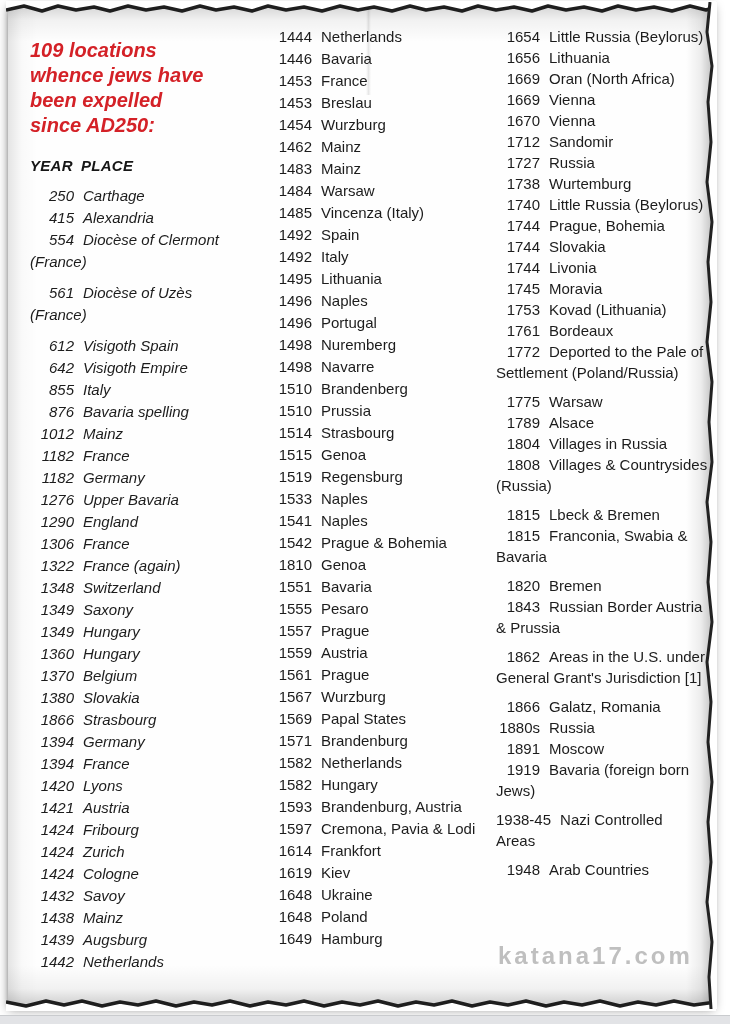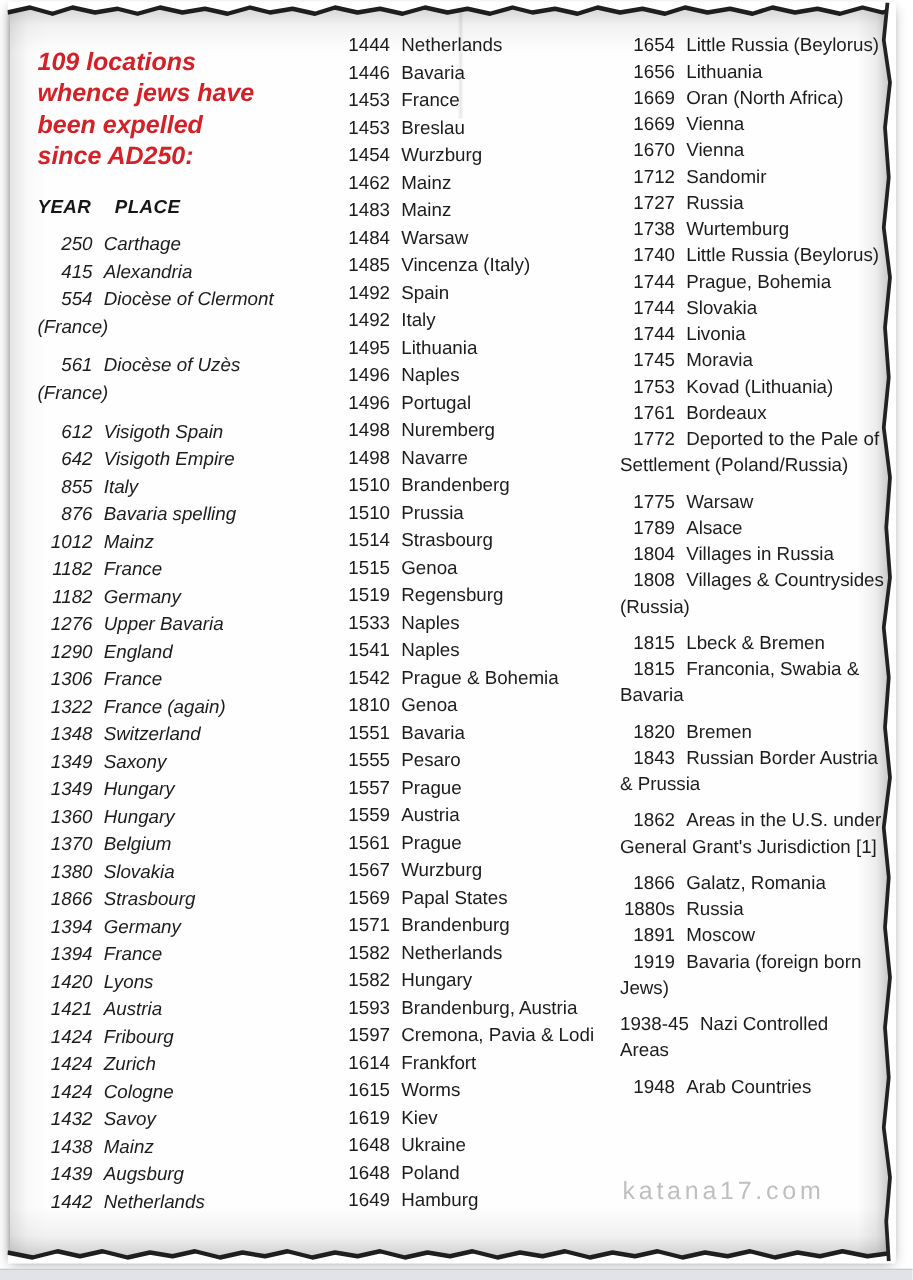--- a/index.html
+++ b/index.html
@@ -33,30 +33,30 @@
   .col2{left:260px;top:22px;width:228px;}
   .col3{left:488px;top:22px;width:216px;}
   .title{
     margin:0 0 18px 0;font-size:20px;line-height:25px;font-weight:bold;
   }
   .title span{display:block;}
   .list-header{
     font-weight:bold;font-size:15px;line-height:20px;margin:0 0 9px 0;
     letter-spacing:0.3px;color:#161616;
   }
-  .list-header .year-label{margin-right:19px;}
+  .list-header .year-label{margin-right:8px;}
   .entry{margin:0;font-size:15px;line-height:22px;color:#1c1c1c;}
   .col3 .entry{line-height:21px;}
   .entry.gap{margin-bottom:9px;}
   .col3 .entry.gap{margin-bottom:8px;}
   .entry .year{display:inline-block;min-width:44px;text-align:right;margin-right:9px;}
   .entry .place{white-space:pre-line;}
   .watermark{
     position:absolute;left:490px;top:938px;
-    font-size:20px;letter-spacing:3px;color:#bfbfbf;font-weight:normal;
+    font-size:24px;letter-spacing:3px;color:#bfbfbf;font-weight:bold;
   }
   .bottom-strip{
     position:absolute;left:0;bottom:0;width:730px;height:8px;
     background:#e2e3e6;border-top:1px solid #c9cbce;
   }
 </style>
 </head>
 <body>
 
 <div class="scene">
@@ -161,21 +161,20 @@
           <p class="entry"><span class="year">1559</span><span class="place">Austria</span></p>
           <p class="entry"><span class="year">1561</span><span class="place">Prague</span></p>
           <p class="entry"><span class="year">1567</span><span class="place">Wurzburg</span></p>
           <p class="entry"><span class="year">1569</span><span class="place">Papal States</span></p>
           <p class="entry"><span class="year">1571</span><span class="place">Brandenburg</span></p>
           <p class="entry"><span class="year">1582</span><span class="place">Netherlands</span></p>
           <p class="entry"><span class="year">1582</span><span class="place">Hungary</span></p>
           <p class="entry"><span class="year">1593</span><span class="place">Brandenburg, Austria</span></p>
           <p class="entry"><span class="year">1597</span><span class="place">Cremona, Pavia &amp; Lodi</span></p>
           <p class="entry"><span class="year">1614</span><span class="place">Frankfort</span></p>
-          <p class="entry"><span class="year">1615</span><span class="place">Worms</span></p>
           <p class="entry"><span class="year">1619</span><span class="place">Kiev</span></p>
           <p class="entry"><span class="year">1648</span><span class="place">Ukraine</span></p>
           <p class="entry"><span class="year">1648</span><span class="place">Poland</span></p>
           <p class="entry"><span class="year">1649</span><span class="place">Hamburg</span></p>
         </div>
     </div>
 
     <div class="col col3">
       <div class="entries">
           <p class="entry"><span class="year">1654</span><span class="place">Little Russia (Beylorus)</span></p>

